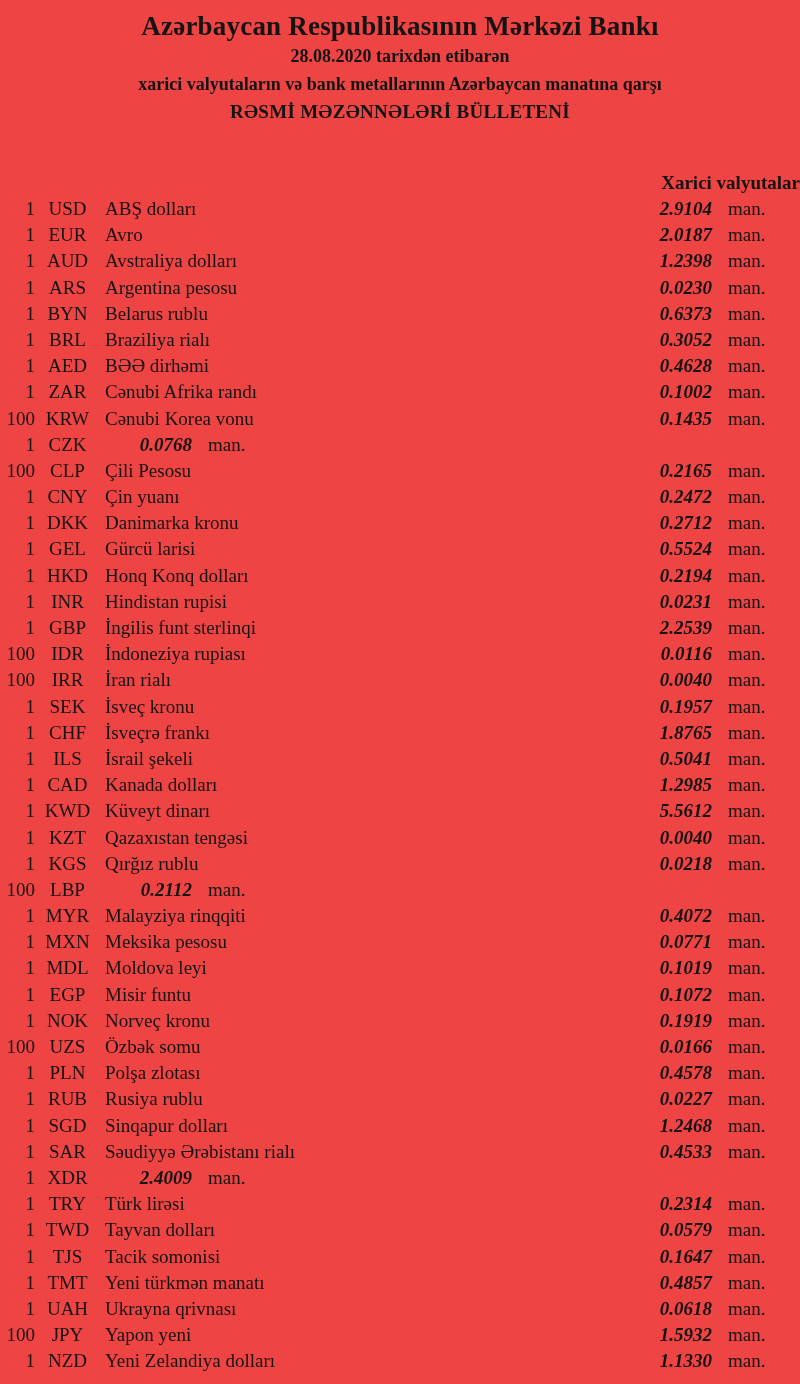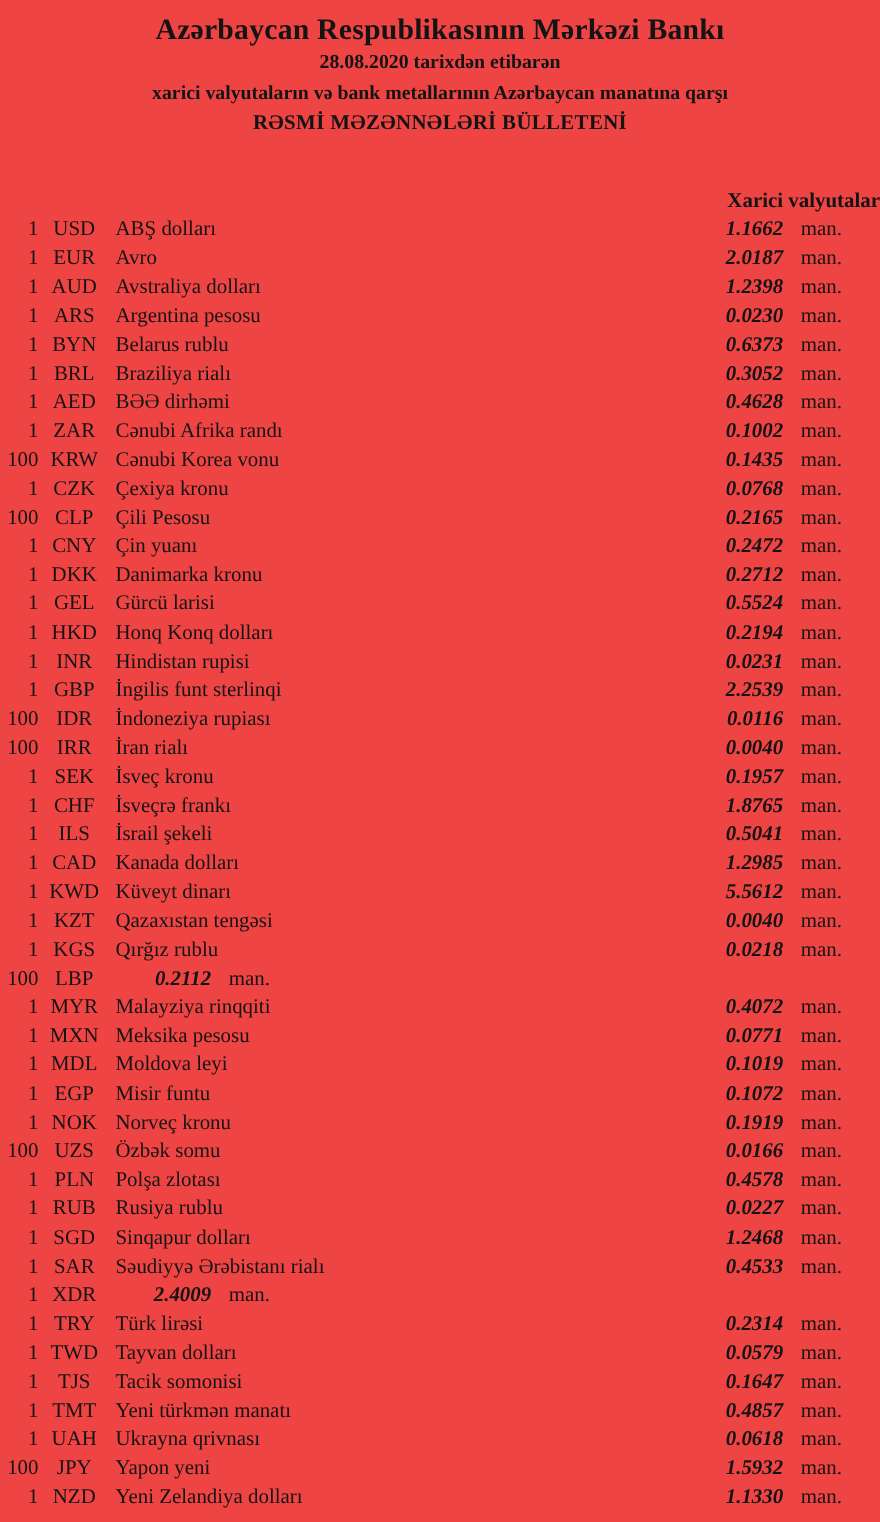--- a/index.html
+++ b/index.html
@@ -110,21 +110,21 @@
     <div class="hline4">RƏSMİ MƏZƏNNƏLƏRİ BÜLLETENİ</div>
   </header>
 
   <div class="section-title">Xarici valyutalar</div>
 
   <div class="rates" id="rates-table">
   <div class="row">
     <span class="cell-qty">1</span>
     <span class="cell-code">USD</span>
     <span class="cell-name">ABŞ dolları</span>
-    <span class="cell-rate">1.1662</span>
+    <span class="cell-rate">2.9104</span>
     <span class="cell-unit">man.</span>
   </div>
 
   <div class="row">
     <span class="cell-qty">1</span>
     <span class="cell-code">EUR</span>
     <span class="cell-name">Avro</span>
     <span class="cell-rate">2.0187</span>
     <span class="cell-unit">man.</span>
   </div>
@@ -181,21 +181,20 @@
     <span class="cell-qty">100</span>
     <span class="cell-code">KRW</span>
     <span class="cell-name">Cənubi Korea vonu</span>
     <span class="cell-rate">0.1435</span>
     <span class="cell-unit">man.</span>
   </div>
 
   <div class="row">
     <span class="cell-qty">1</span>
     <span class="cell-code">CZK</span>
-    <span class="cell-name">Çexiya kronu</span>
     <span class="cell-rate">0.0768</span>
     <span class="cell-unit">man.</span>
   </div>
 
   <div class="row">
     <span class="cell-qty">100</span>
     <span class="cell-code">CLP</span>
     <span class="cell-name">Çili Pesosu</span>
     <span class="cell-rate">0.2165</span>
     <span class="cell-unit">man.</span>

